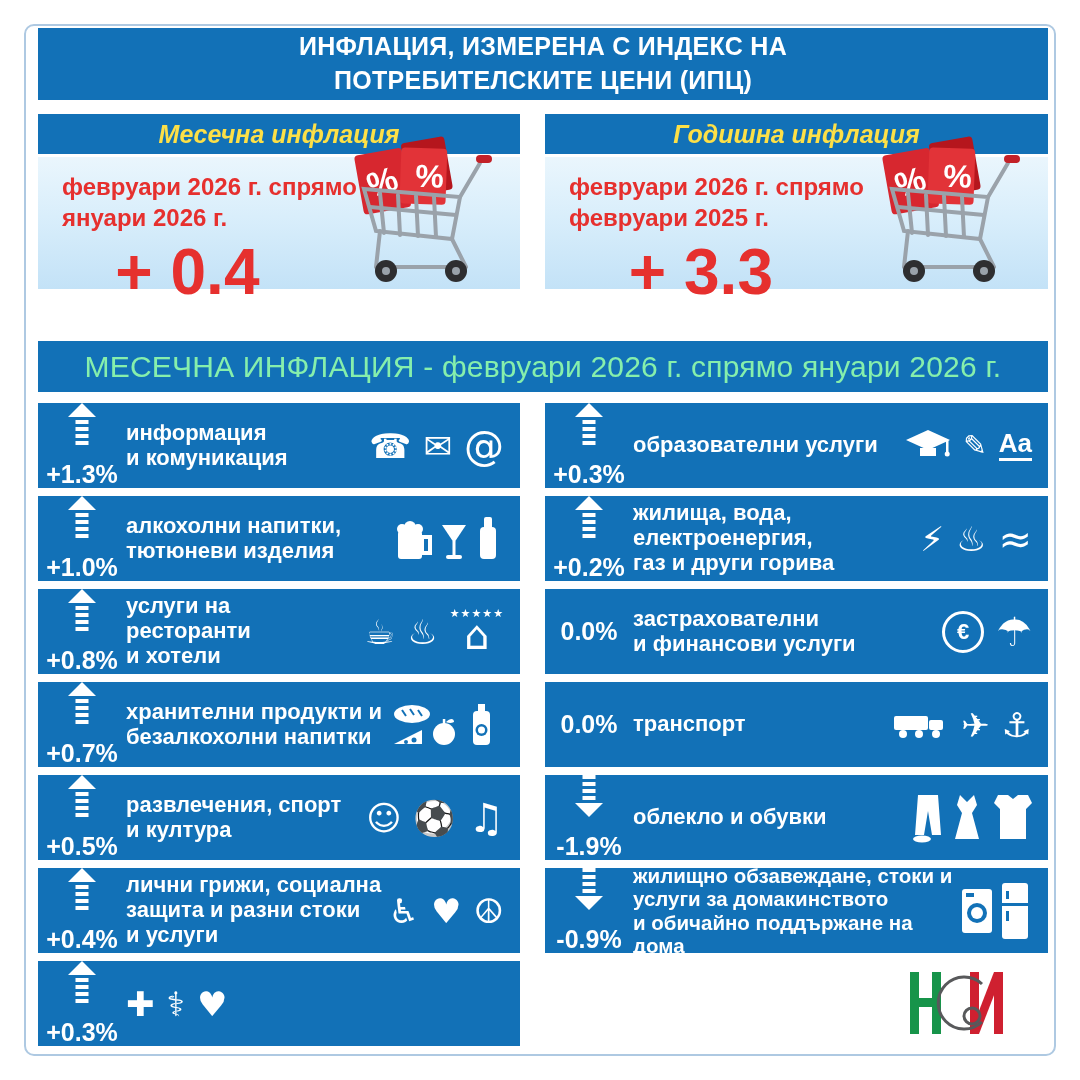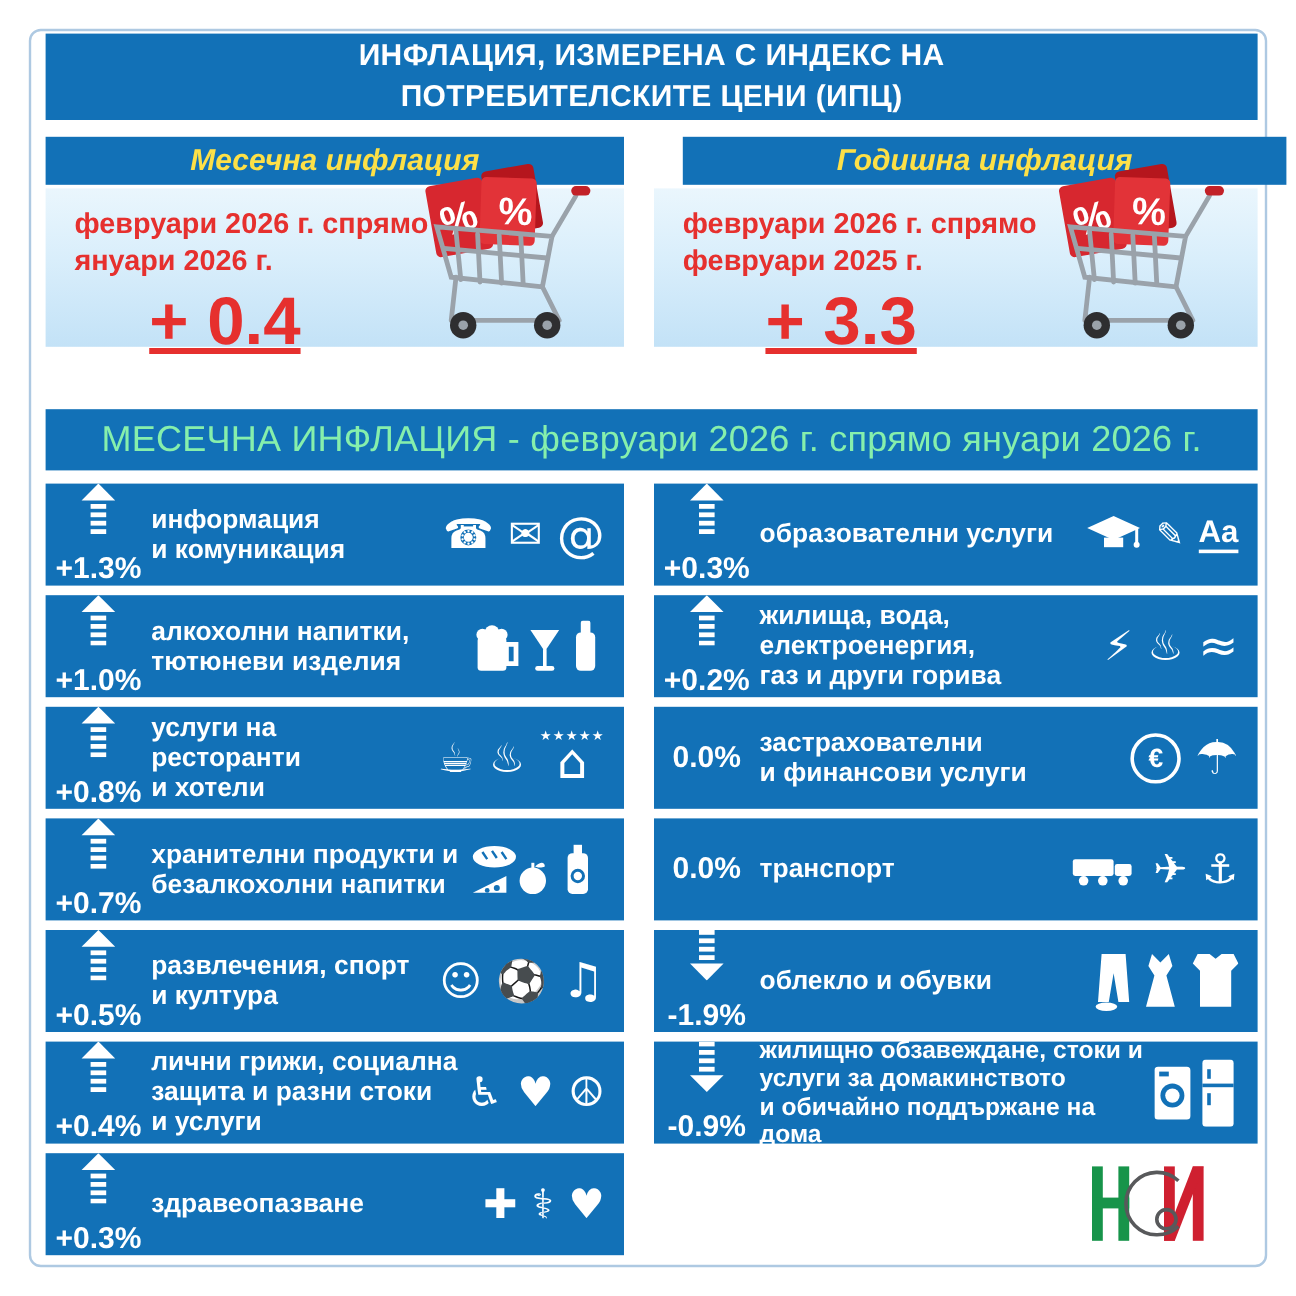--- a/index.html
+++ b/index.html
@@ -7,28 +7,28 @@
           font-family:"Liberation Sans","DejaVu Sans",sans-serif;}
   .frame{position:absolute;left:24px;top:24px;width:1028px;height:1028px;
          border:2px solid #aec9e2;border-radius:10px;pointer-events:none;}
   
   .header{position:absolute;left:38px;top:28px;width:1010px;height:72px;background:#1271b7;
           display:flex;align-items:center;justify-content:center;text-align:center;}
   .header .t{color:#fff;font-weight:bold;font-size:25px;line-height:1.35;white-space:pre-line;letter-spacing:.3px;}
   
   .subbar{position:absolute;top:114px;height:40px;background:#1271b7;display:flex;align-items:center;justify-content:center;}
   .subbar.left{left:38px;width:482px;}
-  .subbar.right{left:545px;width:503px;margin-left:24px;}
+  .subbar.right{left:545px;width:503px;}
   .subbar .t{color:#fde047;font-weight:bold;font-style:italic;font-size:25px;}
   
   .panel{position:absolute;top:157px;height:132px;background:linear-gradient(180deg,#eaf6fd 0%,#d9eefb 45%,#c3e2f7 100%);}
   .panel.left{left:38px;width:482px;}
   .panel.right{left:545px;width:503px;}
   .period{position:absolute;left:24px;top:14px;color:#e6302e;font-weight:bold;font-size:24px;line-height:1.3;white-space:pre-line;}
-  .value{position:absolute;left:0;top:78px;width:62%;text-align:center;color:#e6302e;font-weight:bold;font-size:56px;text-decoration:underline;}
+  .value{position:absolute;left:0;top:78px;width:62%;text-align:center;color:#e6302e;font-weight:bold;font-size:64px;}
   .cart{position:absolute;right:8px;bottom:4px;}
   
   .band{position:absolute;left:38px;top:341px;width:1010px;height:51px;background:#1271b7;
         display:flex;align-items:center;justify-content:center;}
   .band .t{color:#86efac;font-weight:normal;font-size:30px;letter-spacing:.2px;}
   
   .col{position:absolute;top:403px;display:flex;flex-direction:column;gap:8px;}
   .col.left{left:38px;width:482px;}
   .col.right{left:545px;width:503px;}
   .row{height:85px;background:#1271b7;display:flex;align-items:center;}
@@ -290,21 +290,20 @@
       <div class="pctcol">
         <svg class="arrow" width="30" height="42" viewBox="0 0 30 42" fill="#fff">
           <polygon points="15,0 29,14 1,14"></polygon>
             <rect x="8.5" y="17" width="13" height="4"></rect>
             <rect x="8.5" y="24" width="13" height="4"></rect>
             <rect x="8.5" y="31" width="13" height="4"></rect>
             <rect x="8.5" y="38" width="13" height="4"></rect>
         </svg>
         <span class="pct">+0.3%</span>
       </div>
-      <div class="label">здравеопазване</div>
       <div class="icons">
         <span class="g">✚</span>
         <span class="g">⚕</span>
         <span class="g">♥</span>
       </div>
     </div>
   </div>
 
   <div class="col right">
 

